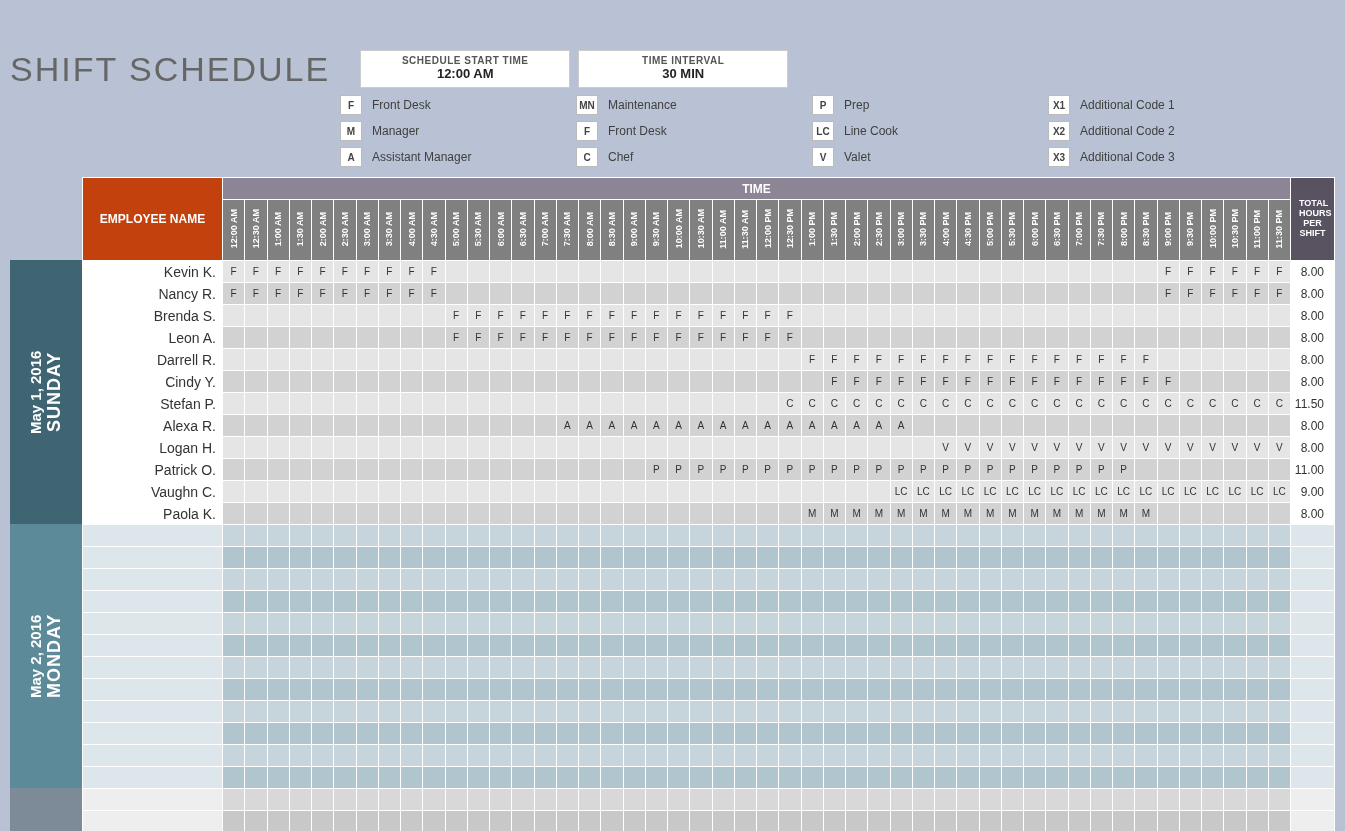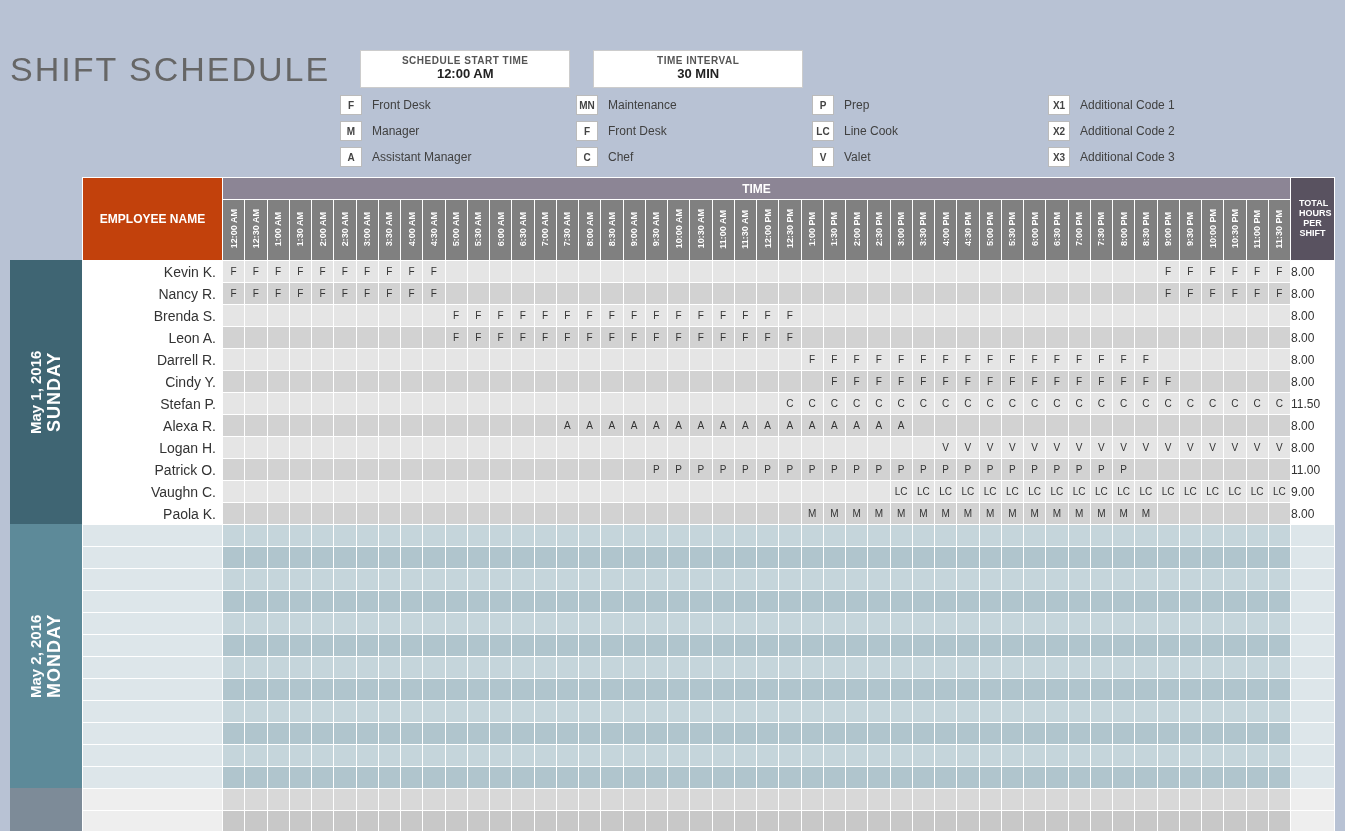--- a/index.html
+++ b/index.html
@@ -1,20 +1,20 @@
 <!DOCTYPE html>
 <html><head>
 <meta charset="utf-8">
 <style>
   * { box-sizing: border-box; margin: 0; padding: 0; }
   body { background: #b8c2d4; font-family: Arial, sans-serif; font-size: 11px; color: #333; }
   .page { padding: 8px 10px; margin-top: 42px; }
   .header { display: flex; align-items: flex-start; gap: 30px; }
   .title { font-size: 34px; font-weight: 300; color: #666; letter-spacing: 2px; flex-shrink: 0; min-width: 310px; }
-  .config-row { display: flex; gap: 23px; }
+  .config-row { display: flex; gap: 8px; }
   .config-box { background: #fff; border: 1px solid #ccc; width: 210px; text-align: center; padding: 4px 0 6px 0; }
   .config-label { font-size: 10px; color: #555; font-weight: 600; letter-spacing: 0.5px; }
   .config-value { font-size: 13px; font-weight: bold; color: #222; }
   .legend { display: flex; gap: 24px; margin-top: 6px; margin-left: 330px; }
   .legend-col { display: flex; flex-direction: column; gap: 6px; width: 212px; }
   .legend-item { display: flex; align-items: center; gap: 10px; }
   .legend-code { width: 22px; height: 20px; background: #fff; border: 1px solid #bbb; display: flex; align-items: center; justify-content: center; font-size: 10px; font-weight: 600; color: #444; }
   .legend-label { font-size: 12px; color: #404040; }
   .schedule { margin-top: 10px; display: flex; }
   .day-col { width: 72px; flex-shrink: 0; }
@@ -29,21 +29,21 @@
   .grid table { border-collapse: collapse; width: 100%; table-layout: fixed; }
   .grid th, .grid td { border: 1px solid #fff; }
   .th-emp { background: #c2410c; color: #fff; width: 140px; height: 83px; font-size: 12px; font-weight: bold; }
   .th-time-banner { background: #8c8595; color: #fff; height: 22px; font-size: 12px; font-weight: bold; }
   .th-time { background: #808080; color: #fff; height: 61px; width: 21px; font-size: 9px; font-weight: 600; }
   .th-time span { writing-mode: vertical-rl; transform: rotate(180deg); display: inline-block; white-space: nowrap; }
   .th-total { background: #595260; color: #fff; width: 44px; font-size: 9px; font-weight: bold; line-height: 1.1; padding: 8px; }
   .td-emp { background: #fff; text-align: right; padding-right: 6px; font-size: 14px; height: 22px; color: #333; }
   .td-cell { background: #e5e5e5; text-align: center; font-size: 10px; color: #333; height: 22px; }
   .td-cell.alt { background: #d2d2d2; }
-  .td-total { background: #fff; text-align: right; padding-right: 20px; font-size: 12px; height: 22px; }
+  .td-total { background: #fff; text-align: right; padding-right: 10px; font-size: 12px; height: 22px; }
   .row-mon .td-emp { background: #dde6ea; }
   .row-mon .td-cell { background: #c5d5db; }
   .row-mon .td-cell.alt { background: #b0c5cd; }
   .row-mon .td-total { background: #dde6ea; }
   .row-tue .td-emp { background: #eee; }
   .row-tue .td-cell { background: #d8d8d8; }
   .row-tue .td-cell.alt { background: #c8c8c8; }
   .row-tue .td-total { background: #eee; }
 </style>
 </head>

